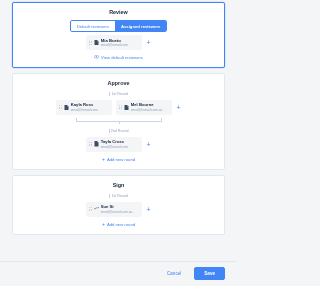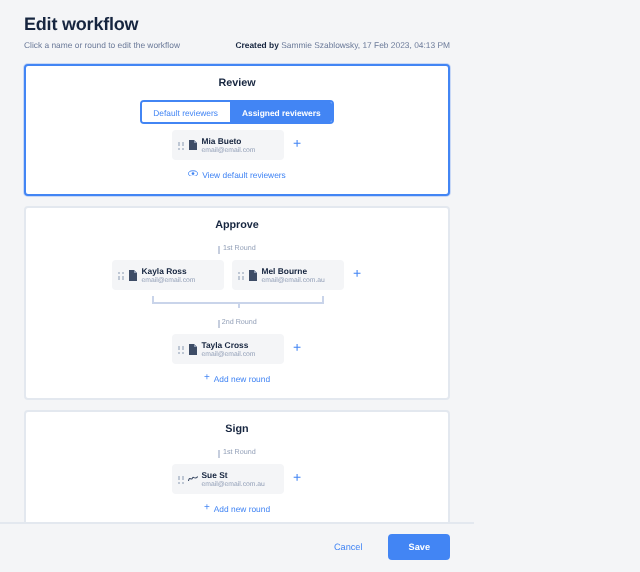--- a/index.html
+++ b/index.html
@@ -280,30 +280,20 @@
     border: 0.6px solid #4285f4;
     font-weight: bold;
     padding: 3px 9px;
   }
 </style>
 </head>
 <body>
 
 <div class="page">
 
-  <div class="header">
-    <div class="page-title">Edit workflow</div>
-    <div class="subrow">
-      <div class="subtitle">Click a name or round to edit the workflow</div>
-      <div class="created">
-        <b>Created by</b>
-        <span>Sammie Szablowsky, 17 Feb 2023, 04:13 PM</span>
-      </div>
-    </div>
-  </div>
 
   <div class="body">
 
     <div class="step selected">
       <div class="step-title">Review</div>
 
       <div class="segmented">
         <div class="seg-btn">Default reviewers</div>
         <div class="seg-btn active">Assigned reviewers</div>
       </div>

